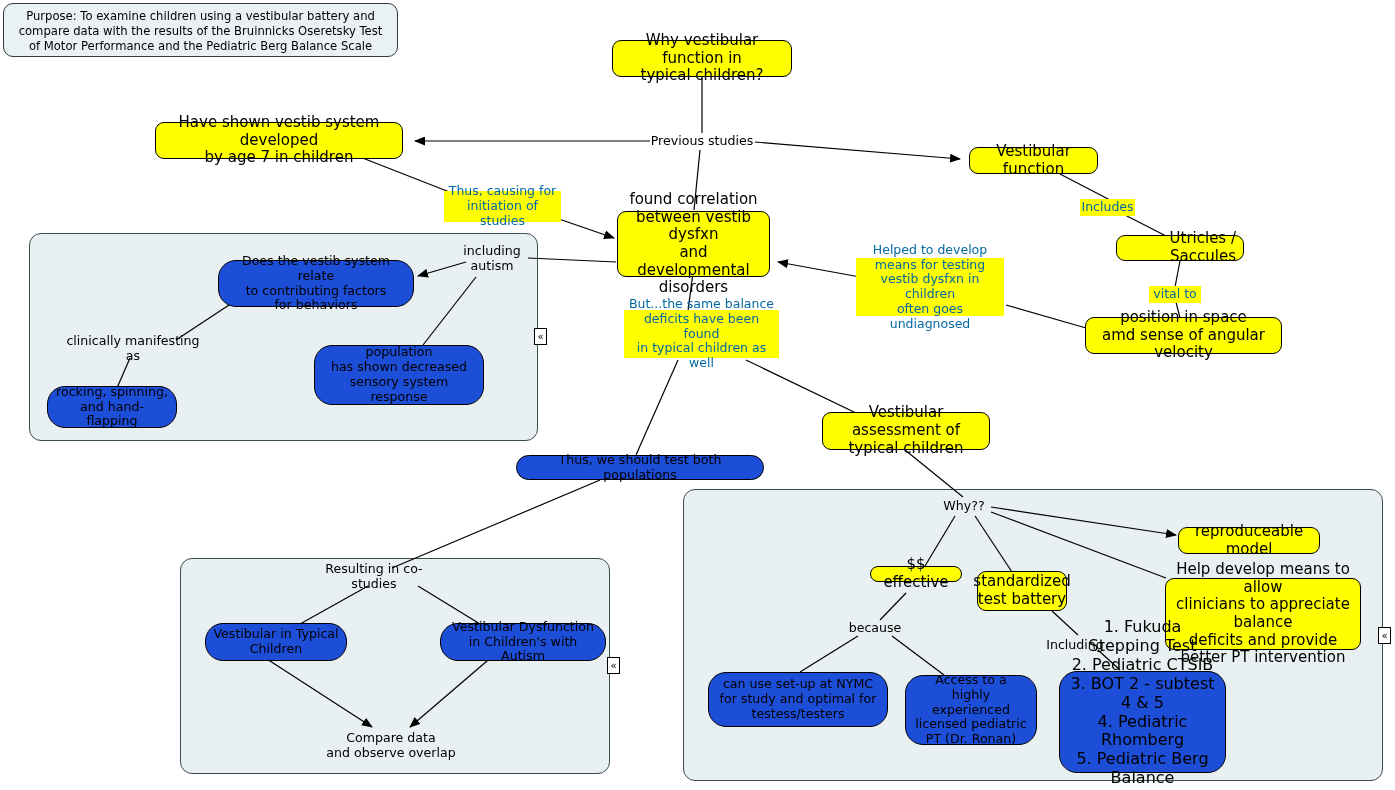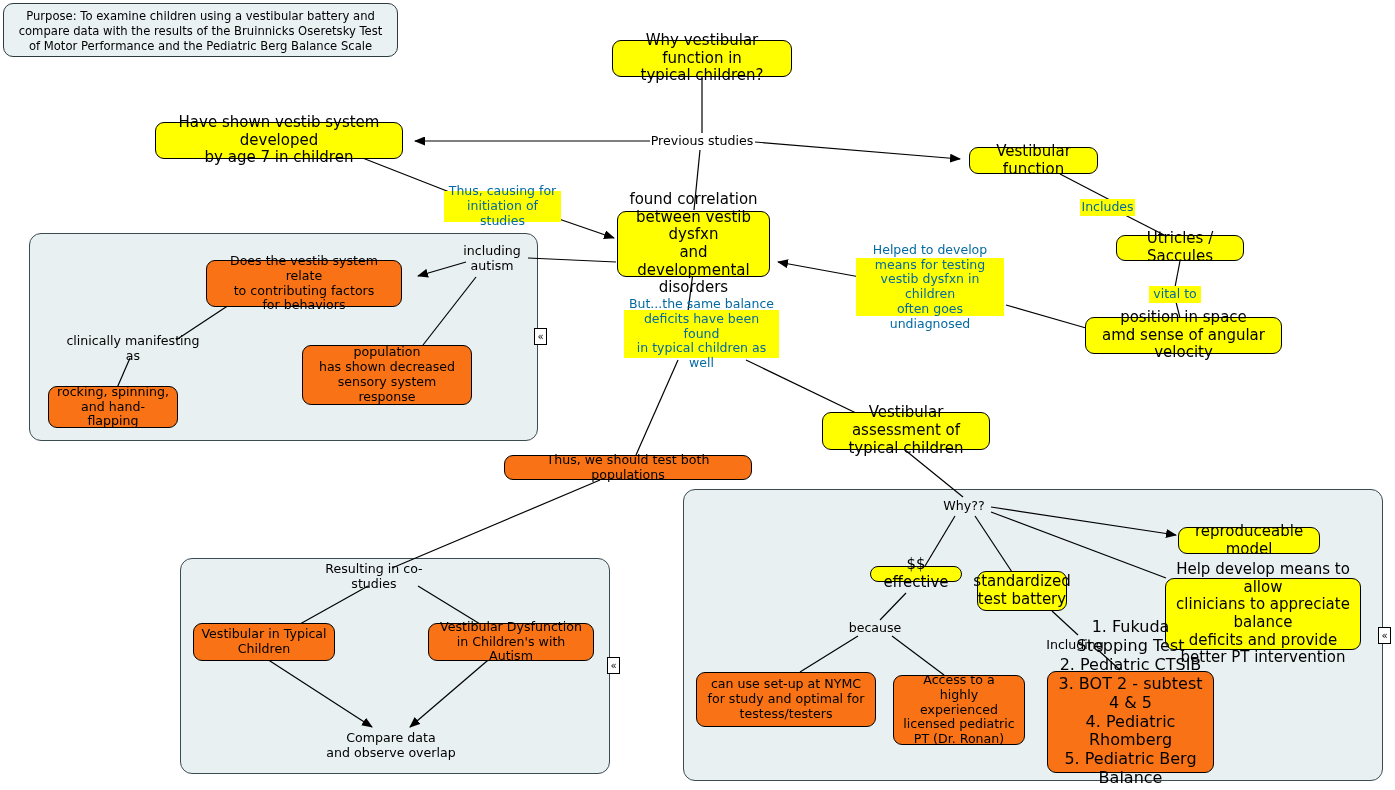--- a/index.html
+++ b/index.html
@@ -43,26 +43,27 @@
   .n-yellow {
     background: #ffff00;
     border: 1.6px solid #000000;
     border-radius: 9px;
     color: #000000;
     font-size: 15px;
     padding: 4px 7px;
   }
   
   .n-white {
-    background: #f97316;
+    background: #1d4ed8;
     border: 1.4px solid #000000;
-    border-radius: 9px;
+    border-radius: 18px;
     color: #000000;
     font-size: 12.6px;
     padding: 4px 7px;
+    margin-left: 12px;
   }
   
   .n-label {
     background: transparent;
     border: none;
     color: #000000;
     font-size: 12.6px;
     padding: 0;
   }
   
@@ -226,42 +227,42 @@
 
   <div class="node n-yellow" style="left:617px; top:211px; width:153px; height:66px;">found correlation
 between vestib dysfxn
 and developmental
 disorders</div>
 
   <div class="node n-yellow" style="left:969px; top:147px; width:129px; height:27px;">Vestibular function</div>
 
   <div class="node n-hilite" style="left:1080px; top:199px; width:55px; height:17px;">Includes</div>
 
-  <div class="node n-yellow" style="left:1116px; top:235px; width:128px; height:26px;">Utricles / Saccules</div>
+  <div class="node n-yellow" style="left:1116px; top:235px; width:128px; height:26px;text-align:right;">Utricles / Saccules</div>
 
   <div class="node n-hilite" style="left:1149px; top:286px; width:52px; height:17px;">vital to</div>
 
   <div class="node n-yellow" style="left:1085px; top:317px; width:197px; height:37px;">position in space
 amd sense of angular velocity</div>
 
   <div class="node n-hilite" style="left:856px; top:258px; width:148px; height:58px;">Helped to develop
 means for testing
 vestib dysfxn in children
 often goes undiagnosed</div>
 
   <div class="node n-label" style="left:460px; top:243px; width:64px; height:31px;">including
 autism</div>
 
   <div class="node n-white" style="left:206px; top:260px; width:196px; height:47px;">Does the vestib system relate
 to contributing factors
 for behaviors</div>
 
   <div class="node n-label" style="left:58px; top:340px; width:150px; height:17px;">clinically manifesting as</div>
 
-  <div class="node n-white" style="left:48px; top:386px; width:130px; height:42px;">rocking, spinning,
+  <div class="node n-white" style="left:35px; top:386px; width:130px; height:42px;">rocking, spinning,
 and hand-flapping</div>
 
   <div class="node n-white" style="left:302px; top:345px; width:170px; height:60px;">population
 has shown decreased
 sensory system response</div>
 
   <div class="node n-hilite" style="left:618px; top:310px; width:155px; height:48px;margin-left:6px;">But...the same balance
 deficits have been found
 in typical children as well</div>
 

